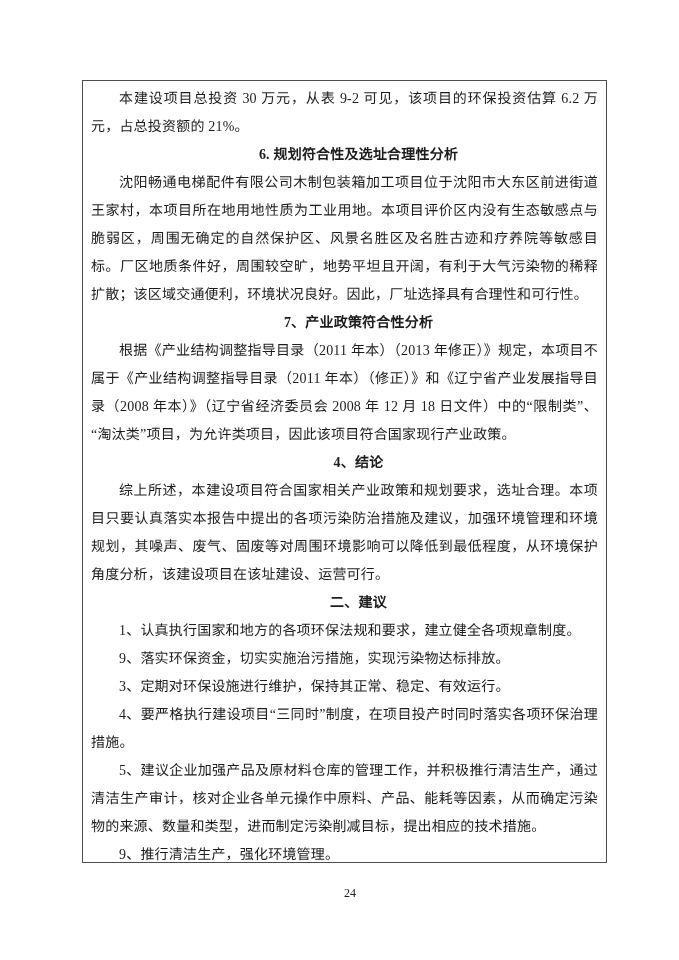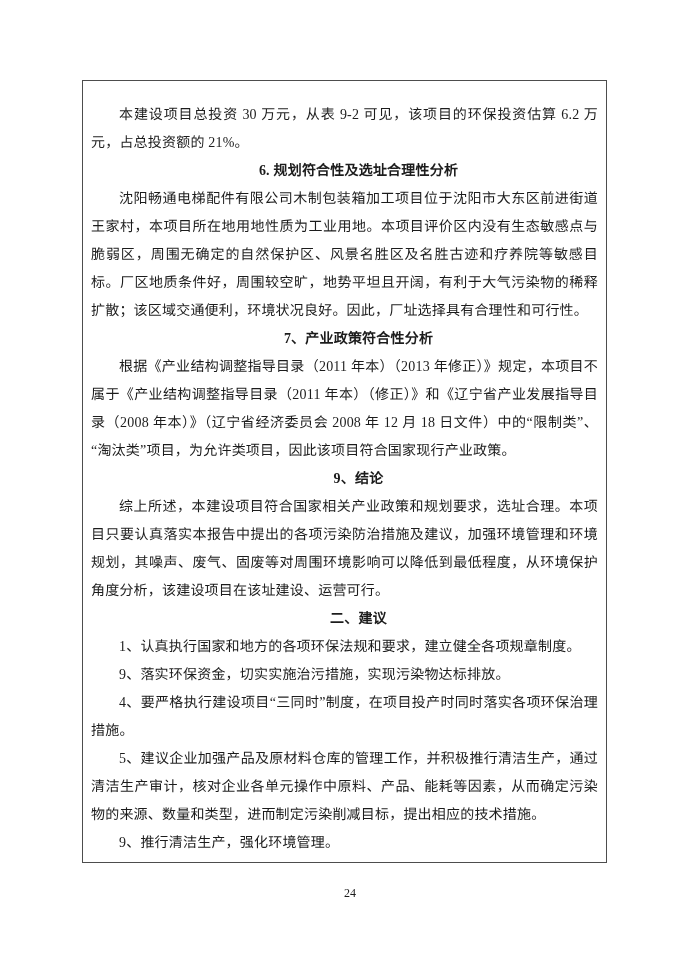--- a/index.html
+++ b/index.html
@@ -17,21 +17,21 @@
     overflow: hidden;
   }
   .doc-frame {
     position: absolute;
     left: 82px;
     top: 80px;
     width: 525px;
     height: 783px;
     border: 1px solid #4d4d4d;
     box-sizing: border-box;
-    padding: 20px 8px 0 8px;
+    padding: 4px 8px 0 8px;
     overflow: hidden;
   }
   .para {
     margin: 0;
     font-size: 14px;
     line-height: 28px;
     text-align: justify;
     text-indent: 2em;
     letter-spacing: 0.2px;
   }
@@ -65,30 +65,31 @@
     <p class="para">本建设项目总投资 30 万元，从表 9-2 可见，该项目的环保投资估算 6.2 万元，占总投资额的 21%。</p>
 
     <h3 class="heading">6. 规划符合性及选址合理性分析</h3>
 
     <p class="para">沈阳畅通电梯配件有限公司木制包装箱加工项目位于沈阳市大东区前进街道王家村，本项目所在地用地性质为工业用地。本项目评价区内没有生态敏感点与脆弱区，周围无确定的自然保护区、风景名胜区及名胜古迹和疗养院等敏感目标。厂区地质条件好，周围较空旷，地势平坦且开阔，有利于大气污染物的稀释扩散；该区域交通便利，环境状况良好。因此，厂址选择具有合理性和可行性。</p>
 
     <h3 class="heading">7、产业政策符合性分析</h3>
 
     <p class="para">根据《产业结构调整指导目录（2011 年本）（2013 年修正）》规定，本项目不属于《产业结构调整指导目录（2011 年本）（修正）》和《辽宁省产业发展指导目录（2008 年本）》（辽宁省经济委员会 2008 年 12 月 18 日文件）中的“限制类”、“淘汰类”项目，为允许类项目，因此该项目符合国家现行产业政策。</p>
 
-    <h3 class="heading">9、结论</h3>
+    <h3 class="heading">4、结论</h3>
 
     <p class="para">综上所述，本建设项目符合国家相关产业政策和规划要求，选址合理。本项目只要认真落实本报告中提出的各项污染防治措施及建议，加强环境管理和环境规划，其噪声、废气、固废等对周围环境影响可以降低到最低程度，从环境保护角度分析，该建设项目在该址建设、运营可行。</p>
 
     <h3 class="heading">二、建议</h3>
 
     <p class="para">1、认真执行国家和地方的各项环保法规和要求，建立健全各项规章制度。</p>
 
     <p class="para">9、落实环保资金，切实实施治污措施，实现污染物达标排放。</p>
 
+    <p class="para">3、定期对环保设施进行维护，保持其正常、稳定、有效运行。</p>
 
     <p class="para">4、要严格执行建设项目“三同时”制度，在项目投产时同时落实各项环保治理措施。</p>
 
     <p class="para">5、建议企业加强产品及原材料仓库的管理工作，并积极推行清洁生产，通过清洁生产审计，核对企业各单元操作中原料、产品、能耗等因素，从而确定污染物的来源、数量和类型，进而制定污染削减目标，提出相应的技术措施。</p>
 
     <p class="para">9、推行清洁生产，强化环境管理。</p>
 
   </div>
 
   <div class="footer-page-number">24</div>

